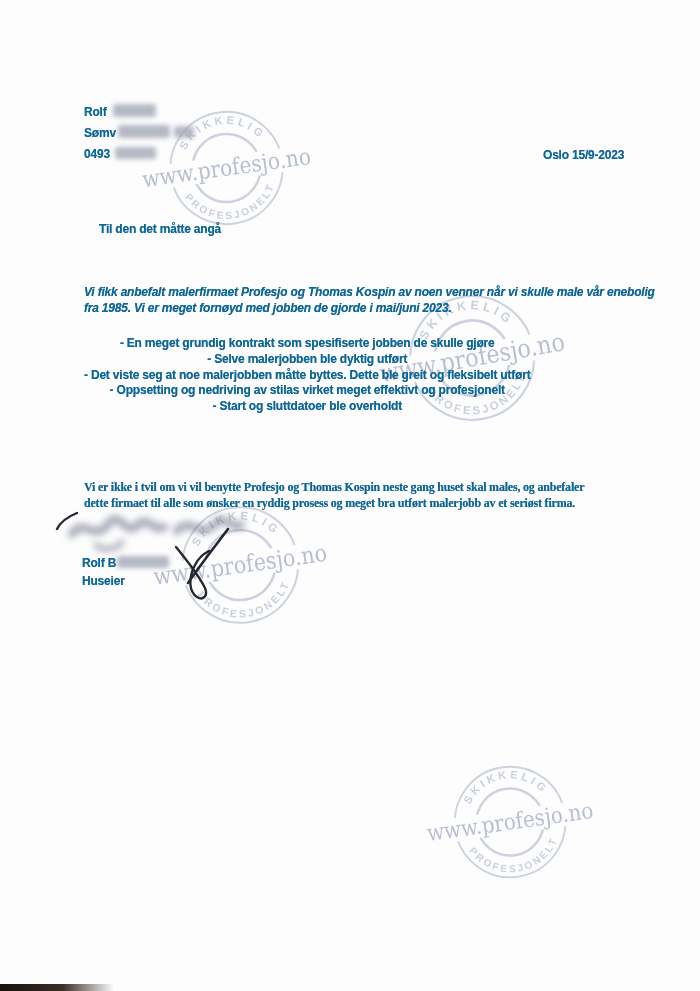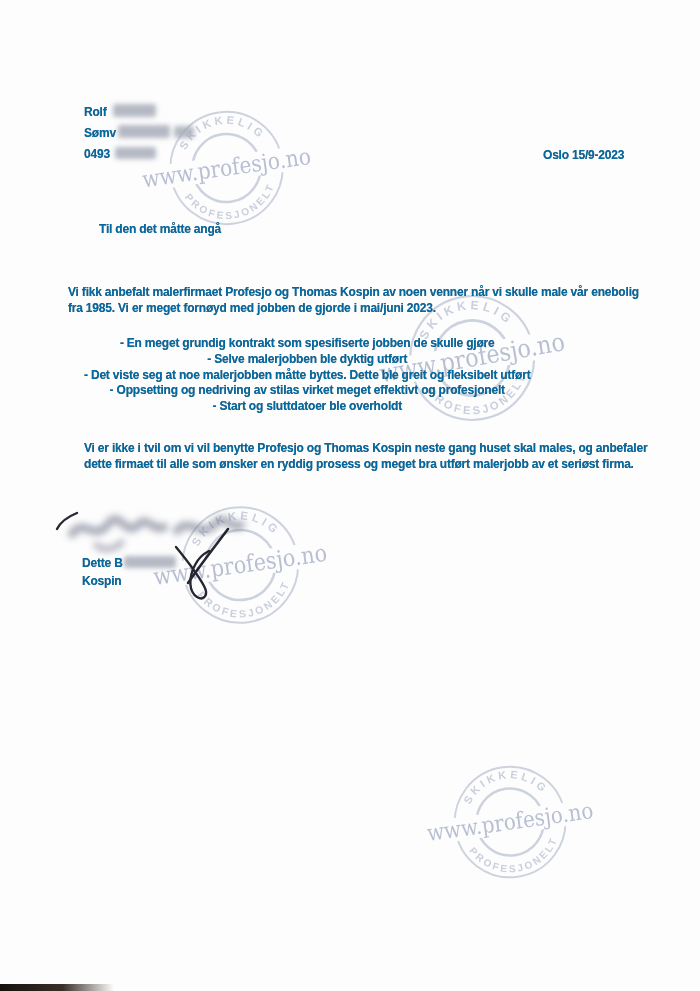--- a/index.html
+++ b/index.html
@@ -19,23 +19,23 @@
     font-weight:600;
     letter-spacing:-0.2px;
     color:#0369a1;
     text-shadow:0 0 0.6px rgba(25,26,32,.55);
     white-space:nowrap;
   }
   .lh{line-height:15.6px;}
   .addr{top:102px;left:84px;line-height:21px;}
   .date{top:108px;left:543px;margin-top:40px;}
   .salutation{top:222px;left:84px;margin-left:15px;}
-  .para1{top:285px;left:68px;}
+  .para1{top:285px;left:84px;font-style:italic;}
   .bullets{top:336px;left:84px;line-height:15.8px;text-align:center;}
-  .para2{top:441px;left:84px;}
+  .para2{top:480px;left:84px;font-family:Liberation Serif, serif;}
   .sig{top:555px;left:82px;line-height:17.5px;}
   
   .redact{
     display:inline-block;
     background:#a2a7b5;
     height:12px;border-radius:2px;
     vertical-align:-1px;
     margin-left:6px;
     filter:blur(2.5px);
     opacity:.8;
@@ -133,22 +133,22 @@
         <div>- Oppsetting og nedriving av stilas virket meget effektivt og profesjonelt</div>
         <div>- Start og sluttdatoer ble overholdt</div>
       </div>
 
     <div class="txt para2 lh">
         <div>Vi er ikke i tvil om vi vil benytte Profesjo og Thomas Kospin neste gang huset skal males, og anbefaler</div>
         <div>dette firmaet til alle som ønsker en ryddig prosess og meget bra utført malerjobb av et seriøst firma.</div>
       </div>
 
     <div class="txt sig">
-      <div><span>Dette B</span><span class="redact" style="width:52px;margin-left:1px"></span></div>
-      <div>Kospin</div>
+      <div><span>Rolf B</span><span class="redact" style="width:52px;margin-left:1px"></span></div>
+      <div>Huseier</div>
     </div>
   </div>
 
   <svg class="ink" width="700" height="991" viewBox="0 0 700 991">
 
     <g filter="blur(3.5px)" stroke="#6b7087" stroke-width="8" fill="none" opacity="0.6" stroke-linecap="round">
       <path d="M 72 534 C 84 516 94 544 109 523 C 119 509 127 539 139 524 C 147 515 154 533 164 527"></path>
       <path d="M 177 531 C 189 515 203 541 216 523 C 224 513 233 531 241 525"></path>
       <path d="M 96 545 C 104 552 116 549 122 542" stroke-width="5"></path>
     </g>

